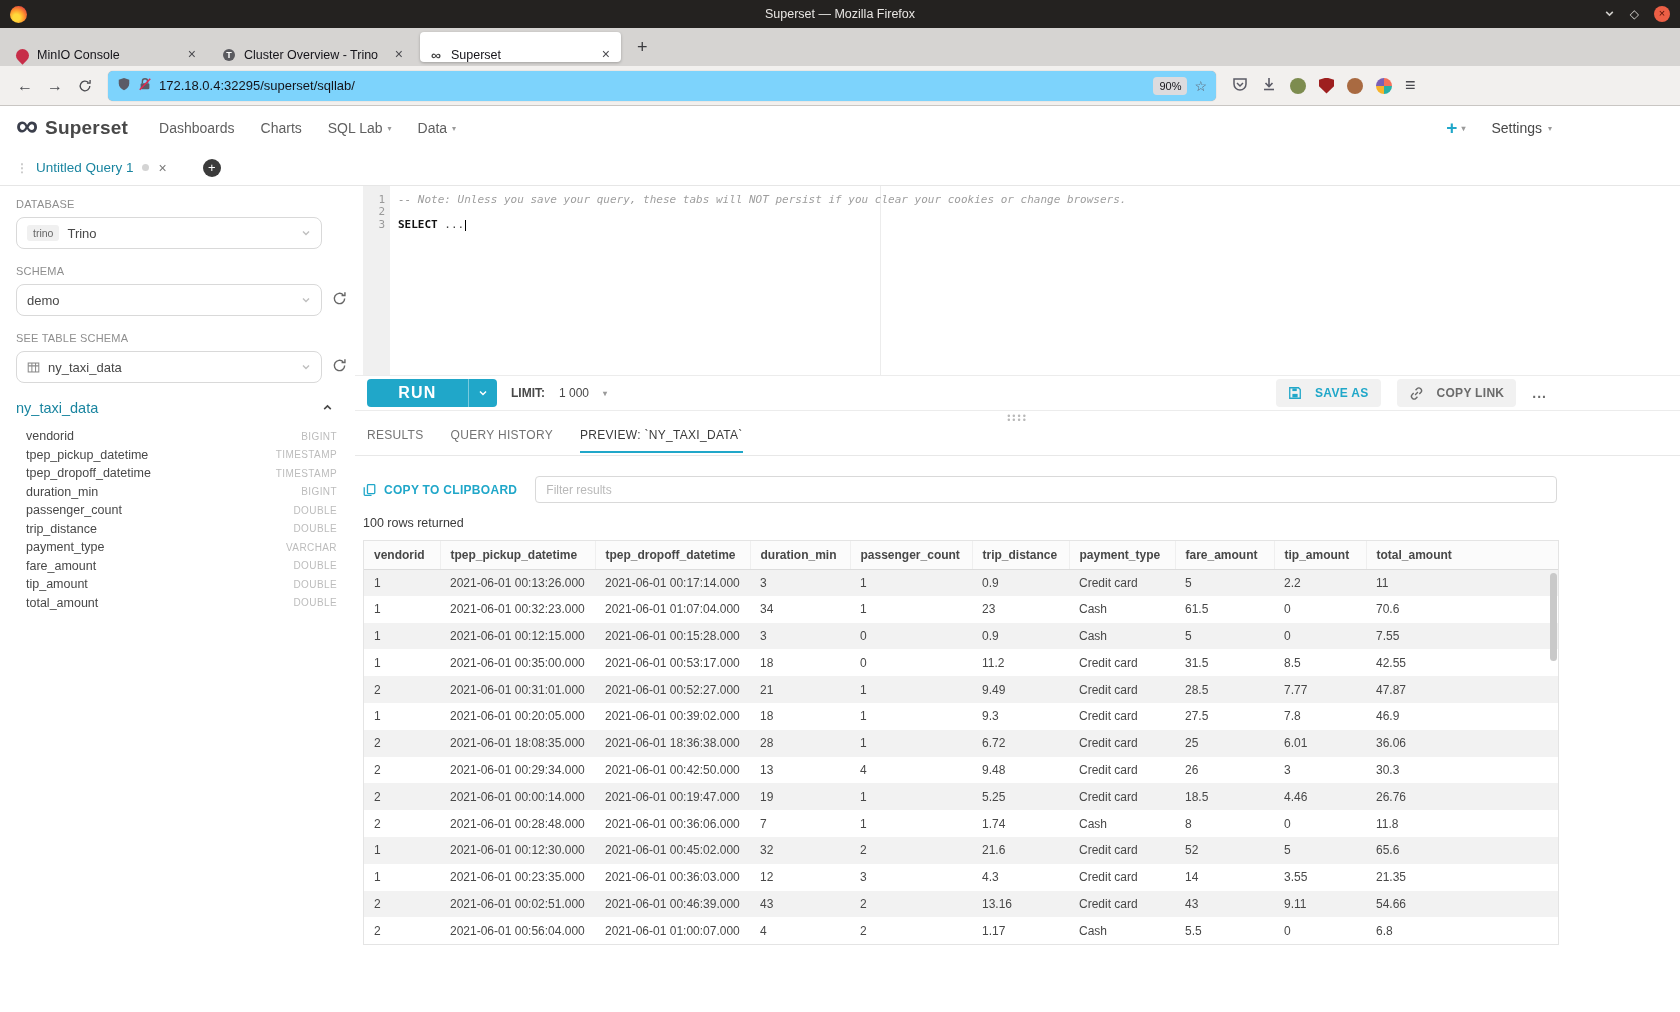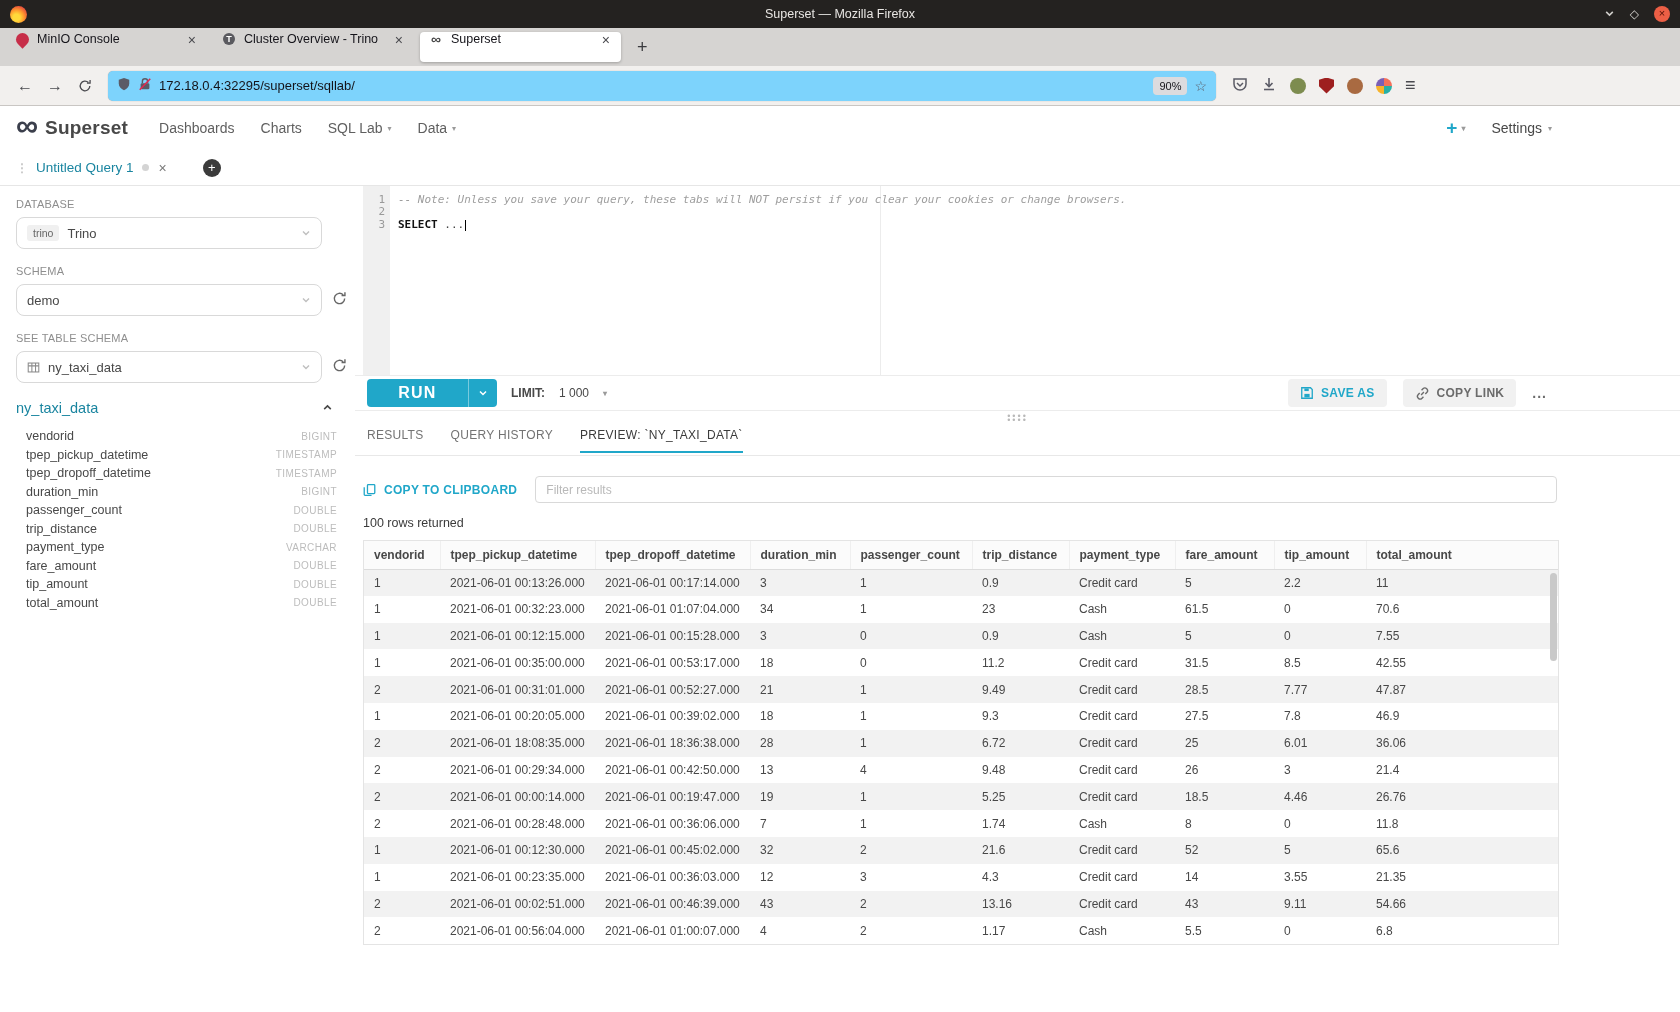--- a/index.html
+++ b/index.html
@@ -10,21 +10,21 @@
   .titlebar{position:absolute;top:0;left:0;right:0;height:28px;background:#242220;display:flex;align-items:center}
   .titlebar-title{position:absolute;left:0;right:0;text-align:center;font-size:12.5px;color:#e8e6e3}
   .ff-logo{margin-left:10px;width:17px;height:17px;border-radius:50%;z-index:1;
     background:radial-gradient(circle at 38% 68%, #ffd93a 0 22%, #ff9a2e 48%, #e8543a 74%, #b5306e 100%)}
   .win-controls{margin-left:auto;display:flex;align-items:center;gap:15px;padding-right:10px;z-index:1}
   .win-glyph{color:#cfcdc9;font-size:12px;line-height:1}
   .win-close{width:16px;height:16px;border-radius:50%;background:#ec5f45;color:#551106;font-size:11px;line-height:15px;text-align:center}
 
   
   .tabstrip{position:absolute;top:28px;left:0;right:0;height:38px;background:#d6d4d2;display:flex;align-items:center;padding:0 6px}
-  .btab{width:201px;height:30px;border-radius:4px;display:flex;align-items:flex-start;padding:0 9px;font-size:12.5px;color:#15141a;margin-right:6px}
+  .btab{width:201px;height:30px;border-radius:4px;display:flex;align-items:flex-end;padding:0 9px;font-size:12.5px;color:#15141a;margin-right:6px}
   .btab.active{background:#fff;box-shadow:0 1px 3px rgba(0,0,0,.25)}
   .favicon{width:14px;height:14px;margin-right:8px;flex:none;display:flex;align-items:center;justify-content:center}
   .fav-minio{width:13px;height:13px;border-radius:50% 50% 50% 0;background:#c72e49;transform:rotate(-45deg)}
   .fav-trino{width:12px;height:12px;border-radius:50%;background:#5a5a5f;color:#fff;font-size:9px;font-weight:700;display:flex;align-items:center;justify-content:center}
   .fav-superset{font-size:14px;font-weight:700;color:#444;line-height:1}
   .tab-label{flex:1;white-space:nowrap;overflow:hidden}
   .tab-close{color:#4a4a4f;font-size:14px;padding:0 2px}
   .newtab-btn{font-size:18px;color:#3a3a3e;margin-left:4px;padding:0 6px}
 
   
@@ -88,21 +88,21 @@
   .print-margin{position:absolute;top:0;left:525px;width:1px;height:100%;background:#ececec}
 
   
   .editor-toolbar{position:absolute;top:189px;left:0;right:0;height:36px;border-top:1px solid #ececec;border-bottom:1px solid #ececec;display:flex;align-items:center;padding:0 133px 0 12px;gap:14px}
   .run-btn{display:flex;height:28px;border-radius:4px;overflow:hidden;background:#20a7c9;color:#fff;flex:none}
   .run-main{width:101px;display:flex;align-items:center;justify-content:center;font-size:16px;font-weight:700;letter-spacing:1.2px}
   .run-caret{width:29px;display:flex;align-items:center;justify-content:center;border-left:1px solid rgba(255,255,255,.4)}
   .limit{display:flex;align-items:center;gap:14px;font-size:12px;color:#484848;font-weight:700}
   .limit-val{font-weight:400}
   .tb-right{margin-left:auto;display:flex;align-items:center;gap:16px}
-  .flat-btn{height:28px;border-radius:4px;background:#f1f1f1;display:flex;align-items:center;gap:7px;padding:0 12px;font-size:12px;font-weight:700;letter-spacing:.3px}
+  .flat-btn{height:28px;border-radius:4px;background:#f1f1f1;display:flex;align-items:center;gap:13px;padding:0 12px;font-size:12px;font-weight:700;letter-spacing:.3px}
   .saveas{color:#20a7c9}
   .copylink{color:#6b6b6b}
   .more-dots{color:#6b6b6b;font-size:14px;font-weight:700;letter-spacing:1px}
 
   
   .resize-gap{position:absolute;top:225px;left:0;right:0;height:13px;display:flex;align-items:center;justify-content:center}
   .grip{color:#b9b9b9;font-size:9px;letter-spacing:2px;line-height:4px;text-align:center}
 
   
   .south-tabs{position:absolute;top:238px;left:0;right:0;height:32px;border-bottom:1px solid #e8e8e8;display:flex;align-items:center;padding:0 12px;gap:27px}
@@ -545,21 +545,21 @@
             <tr>
               <td>2</td>
               <td>2021-06-01 00:29:34.000</td>
               <td>2021-06-01 00:42:50.000</td>
               <td>13</td>
               <td>4</td>
               <td>9.48</td>
               <td>Credit card</td>
               <td>26</td>
               <td>3</td>
-              <td>21.4</td>
+              <td>30.3</td>
             </tr>
             <tr class="odd">
               <td>2</td>
               <td>2021-06-01 00:00:14.000</td>
               <td>2021-06-01 00:19:47.000</td>
               <td>19</td>
               <td>1</td>
               <td>5.25</td>
               <td>Credit card</td>
               <td>18.5</td>

